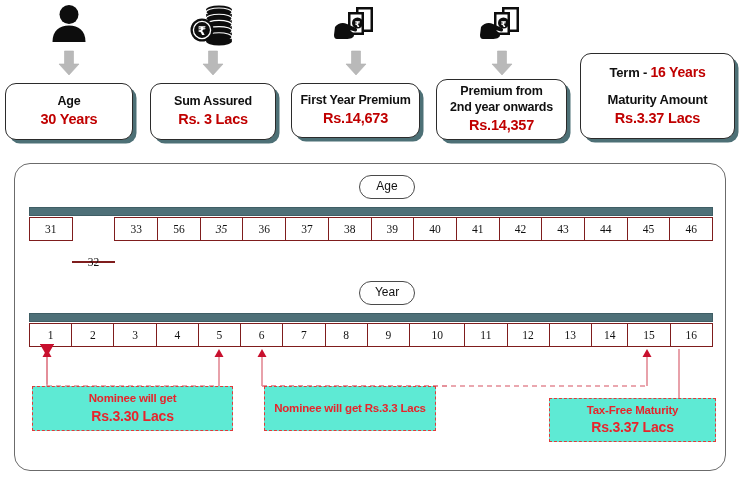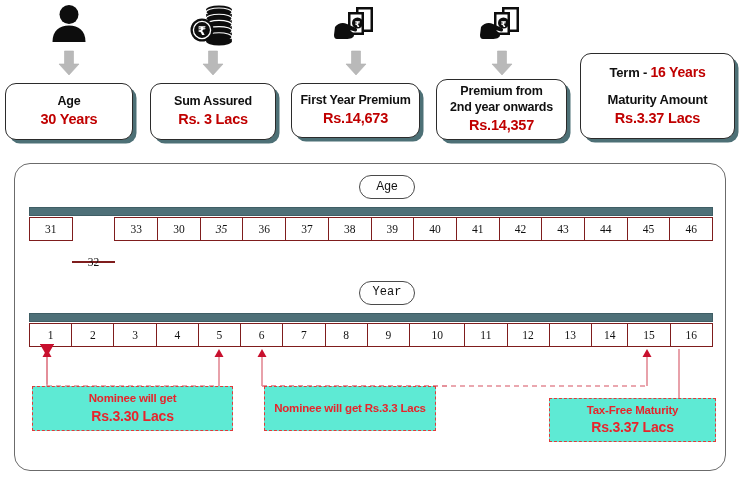--- a/index.html
+++ b/index.html
@@ -284,36 +284,36 @@
     <div class="pill" id="age-pill" style="left:344px; top:11px;">
       <span>Age</span>
     </div>
 
     <div class="teal-bar" style="left:14px; top:43px; width:684px;"></div>
 
     <div class="cellrow" id="age-row" style="left:14px; top:53px; width:684px;">
         <div class="cell" style="width: 43.75px;">31</div>
         <div class="cell" style="width: 43.75px; margin-top: 44px;">32</div>
         <div class="cell" style="width: 43.75px;">33</div>
-        <div class="cell" style="width: 43.75px;">30</div>
+        <div class="cell" style="width: 43.75px;">56</div>
         <div class="cell" style="width: 43.75px; font-style: italic;">35</div>
         <div class="cell" style="width: 43.75px;">36</div>
         <div class="cell" style="width: 43.75px;">37</div>
         <div class="cell" style="width: 43.75px;">38</div>
         <div class="cell" style="width: 43.75px;">39</div>
         <div class="cell" style="width: 43.75px;">40</div>
         <div class="cell" style="width: 43.75px;">41</div>
         <div class="cell" style="width: 43.75px;">42</div>
         <div class="cell" style="width: 43.75px;">43</div>
         <div class="cell" style="width: 43.75px;">44</div>
         <div class="cell" style="width: 43.75px;">45</div>
         <div class="cell" style="width: 43.75px;">46</div>
       </div>
 
-    <div class="pill" id="year-pill" style="left:344px; top:117px;font-family:Liberation Mono, monospace;">
+    <div class="pill" id="year-pill" style="left:344px; top:117px;">
       <span>Year</span>
     </div>
 
     <div class="teal-bar" style="left:14px; top:149px; width:684px;"></div>
 
     <div class="cellrow" id="year-row" style="left:14px; top:159px; width:684px;">
         <div class="cell" style="width: 43.75px;">1</div>
         <div class="cell" style="width: 43.75px;">2</div>
         <div class="cell" style="width: 43.75px;">3</div>
         <div class="cell" style="width: 43.75px;">4</div>

